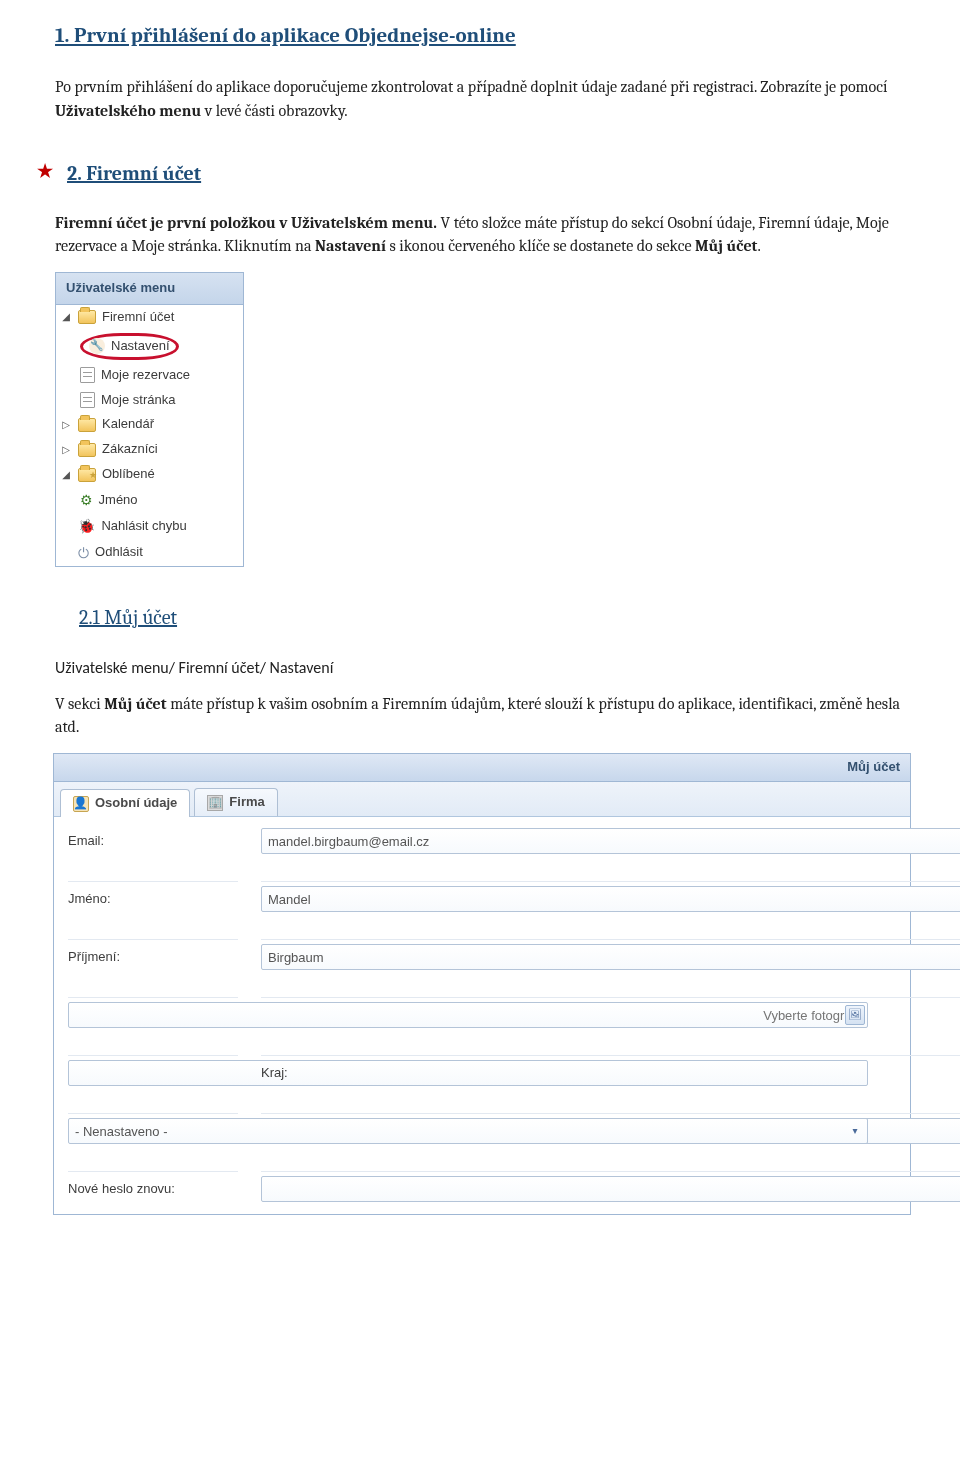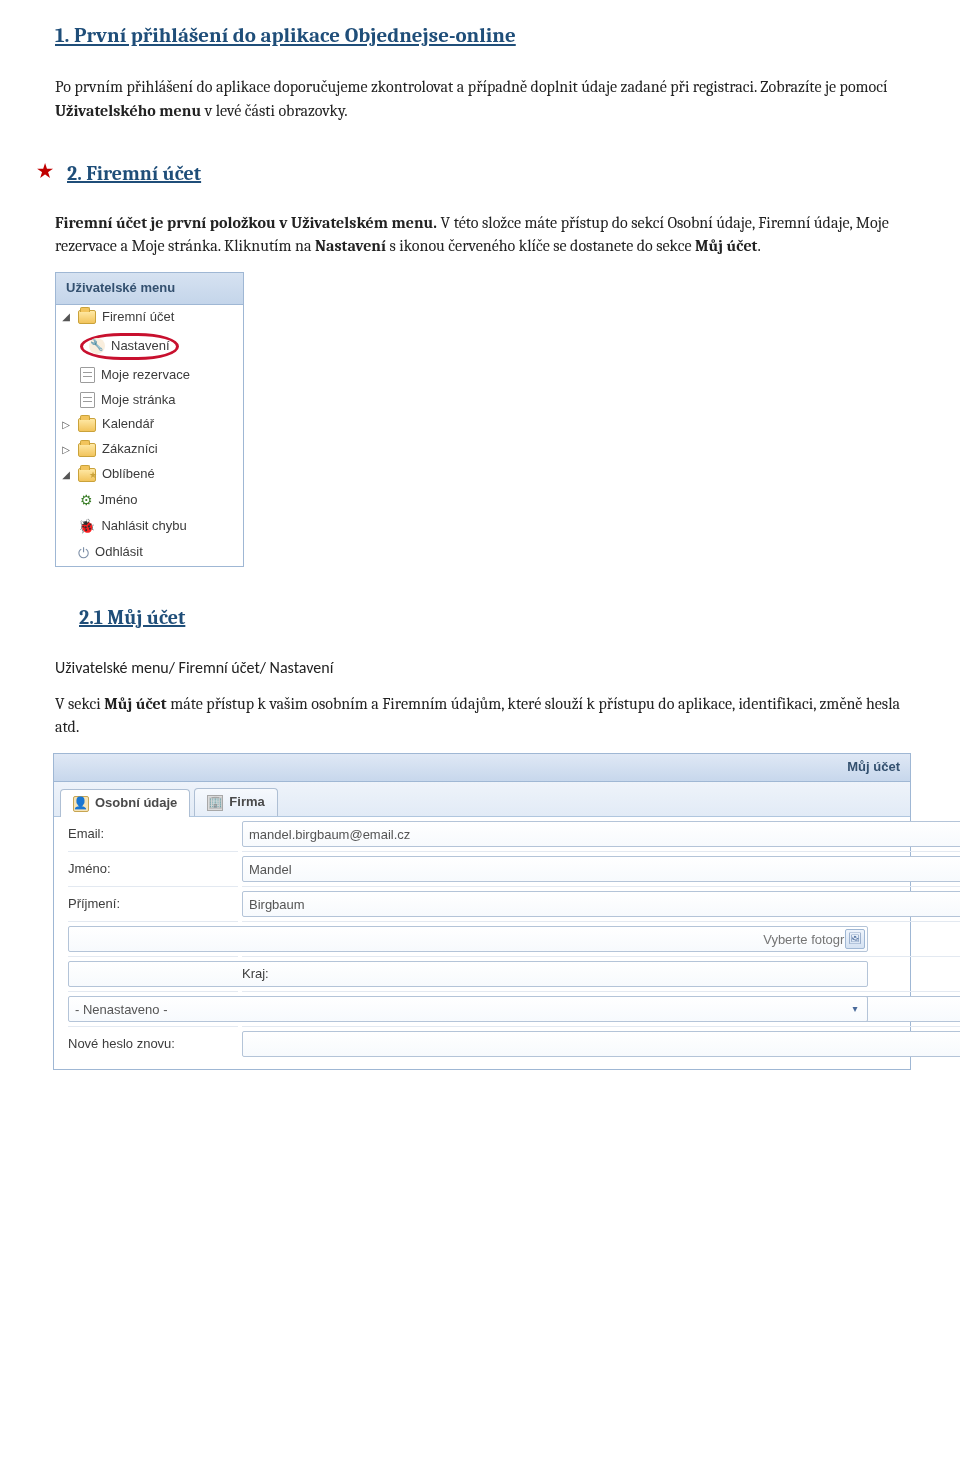--- a/index.html
+++ b/index.html
@@ -21,21 +21,21 @@
   }
   .h2 {
     font-size: 20px;
     font-weight: bold;
     color: #1f4e79;
     text-decoration: underline;
     margin: 36px 0 24px 12px;
   }
   .h3 {
     font-size: 20px;
-    font-weight: bold;
+    font-weight: normal;
     color: #1f4e79;
     text-decoration: underline;
     margin: 36px 0 24px 24px;
   }
   .star {
     position: absolute;
     margin-left: -30px;
     color: #c00000;
     font-size: 18px;
     text-decoration: none;
@@ -153,21 +153,22 @@
     position:relative; top:1px;
   }
   .tab .ico { width:16px; height:16px; display:flex;align-items:center;justify-content:center; font-size:12px; }
   .person-ico { background:#f5e3b7; border:1px solid #c7a552; border-radius:2px; }
   .building-ico { background:#dcdcdc; border:1px solid #a8a8a8; }
 
   .form-grid {
     display:grid;
     grid-template-columns: 170px 1fr;
     column-gap: 4px;
-    padding: 0 8px 8px 14px;
+    padding: 7px 8px 8px 14px;
+    gap: 23px;
   }
   .form-grid label {
     padding: 8px 0 0 0;
     color: #3d3d3d;
     border-top: 1px solid #e3e9f1;
   }
   .form-grid .cell {
     padding: 4px 0;
     border-top: 1px solid #e3e9f1;
   }

